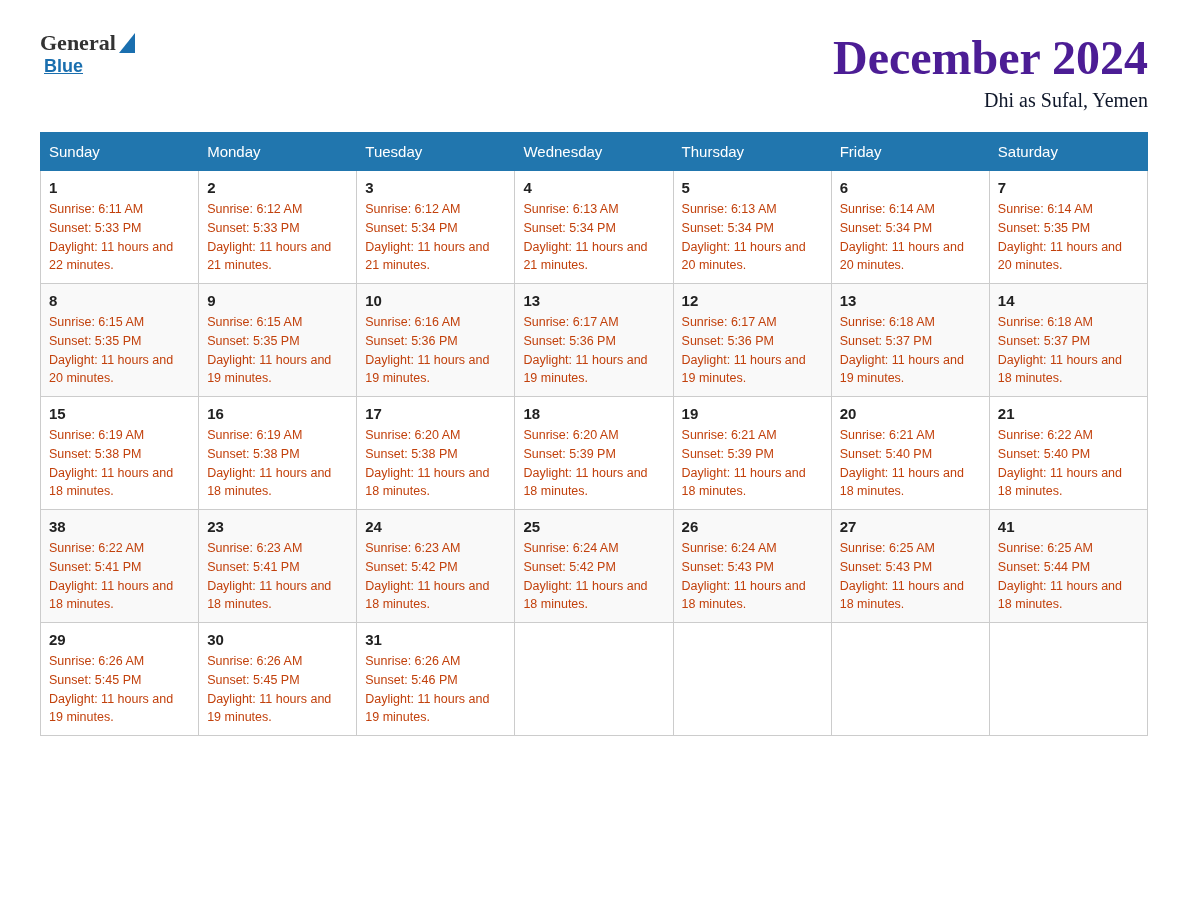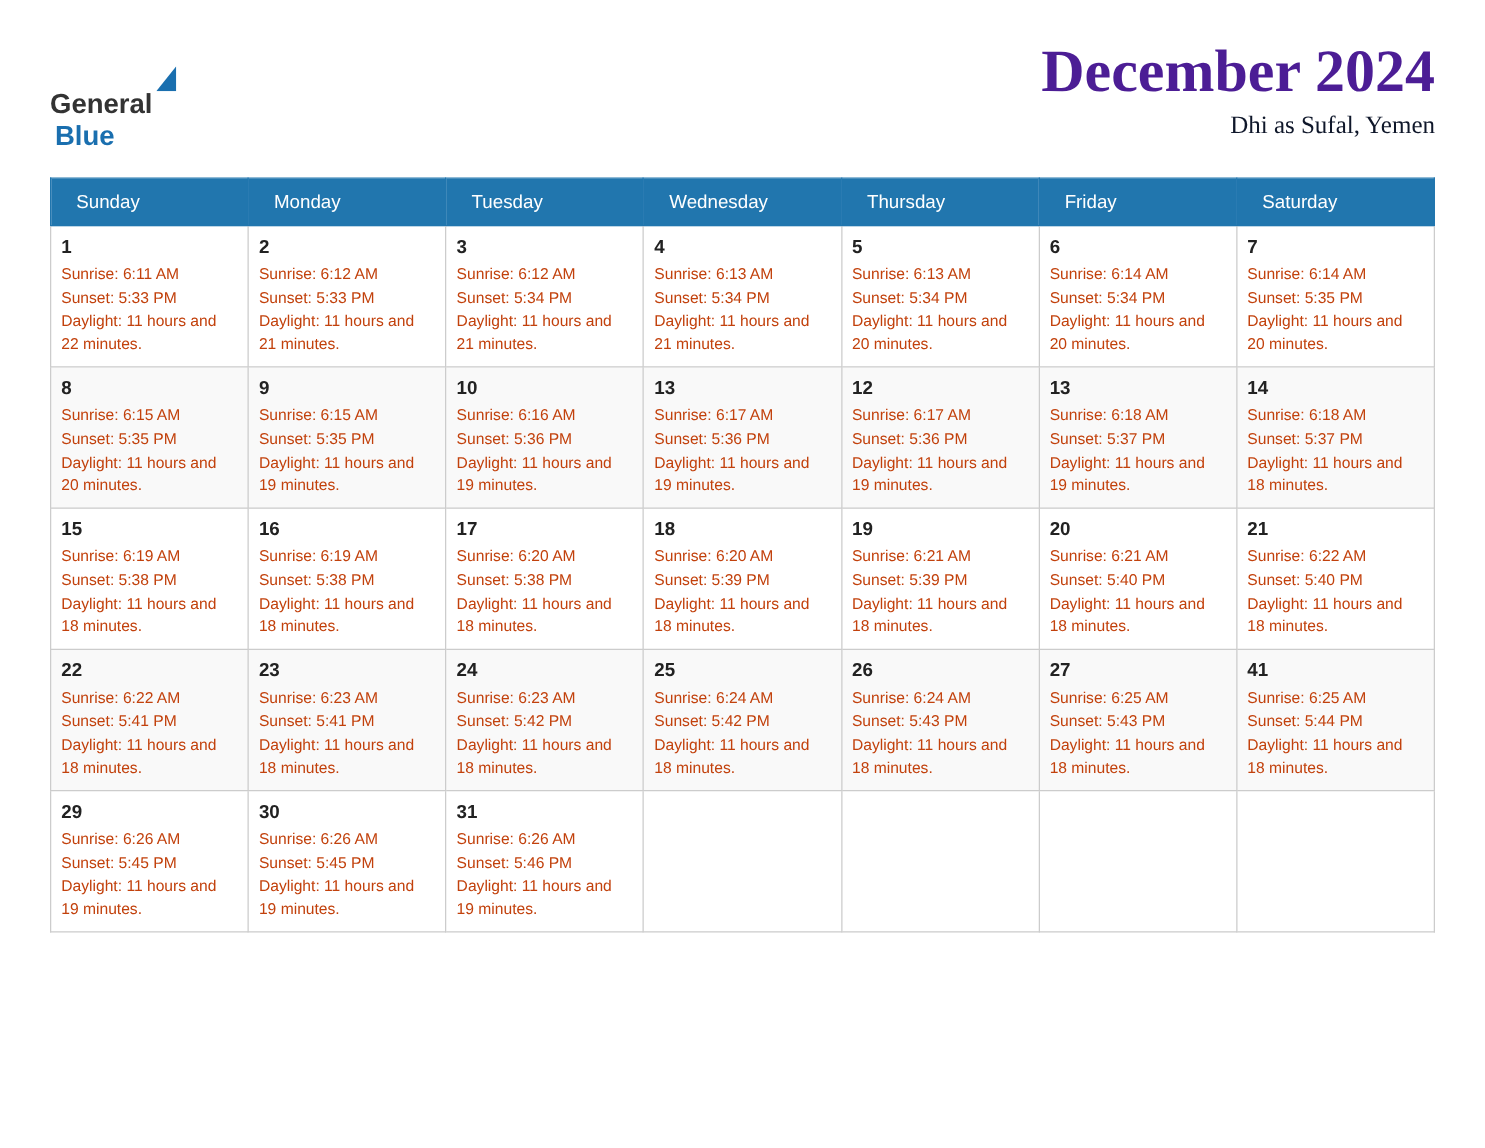--- a/index.html
+++ b/index.html
@@ -32,21 +32,21 @@
       margin-top: 4px;
     }
     table {
       width: 100%;
       border-collapse: collapse;
       font-size: 13px;
     }
     th {
       background-color: #2176ae;
       color: #fff;
-      padding: 10px 20px;
+      padding: 10px 8px;
       text-align: left;
       font-size: 15px;
       font-weight: normal;
       border: 1px solid #2176ae;
     }
     td {
       vertical-align: top;
       padding: 8px 8px;
       border: 1px solid #ccc;
       width: 14.28%;
@@ -79,29 +79,29 @@
       display: flex;
       align-items: center;
     }
   </style>
 </head>
 <body>
 
 <div class="header">
   <div class="logo-wrapper">
     <div class="logo-line1">
-      <span style="font-size:22px;font-weight:bold;color:#333;font-family:Liberation Sans, sans-serif;margin-top:40px;">General</span>
+      <span style="font-size:22px;font-weight:bold;color:#333;font-family:Liberation Serif, serif;">General</span>
       <span style="display:inline-block;margin-left:3px;margin-bottom:-4px;">
         <svg width="16" height="20" viewBox="0 0 16 20">
             <polygon points="0,20 16,20 16,0" fill="#1a6faf"></polygon>
           </svg>
       </span>
     </div>
     <div>
-      <span style="font-size:22px;font-weight:bold;color:#1a6faf;font-family:Arial,sans-serif;margin-left:4px;">Blue</span>
+      <span style="font-size:18px;font-weight:bold;color:#1a6faf;font-family:Arial,sans-serif;margin-left:4px;text-decoration:underline;">Blue</span>
     </div>
   </div>
   <div class="title-block">
     <div class="main-title">December 2024</div>
     <div class="subtitle">Dhi as Sufal, Yemen</div>
   </div>
 </div>
 
 <table>
   <thead>
@@ -201,21 +201,21 @@
           <span class="day-number">20</span>
           <div class="day-info">Sunrise: 6:21 AM<br>Sunset: 5:40 PM<br>Daylight: 11 hours and 18 minutes.</div>
         </td>
         <td>
           <span class="day-number">21</span>
           <div class="day-info">Sunrise: 6:22 AM<br>Sunset: 5:40 PM<br>Daylight: 11 hours and 18 minutes.</div>
         </td>
       </tr>
       <tr>
         <td>
-          <span class="day-number">22</span>
+          <span class="day-number">38</span>
           <div class="day-info">Sunrise: 6:22 AM<br>Sunset: 5:41 PM<br>Daylight: 11 hours and 18 minutes.</div>
         </td>
         <td>
           <span class="day-number">23</span>
           <div class="day-info">Sunrise: 6:23 AM<br>Sunset: 5:41 PM<br>Daylight: 11 hours and 18 minutes.</div>
         </td>
         <td>
           <span class="day-number">24</span>
           <div class="day-info">Sunrise: 6:23 AM<br>Sunset: 5:42 PM<br>Daylight: 11 hours and 18 minutes.</div>
         </td>

